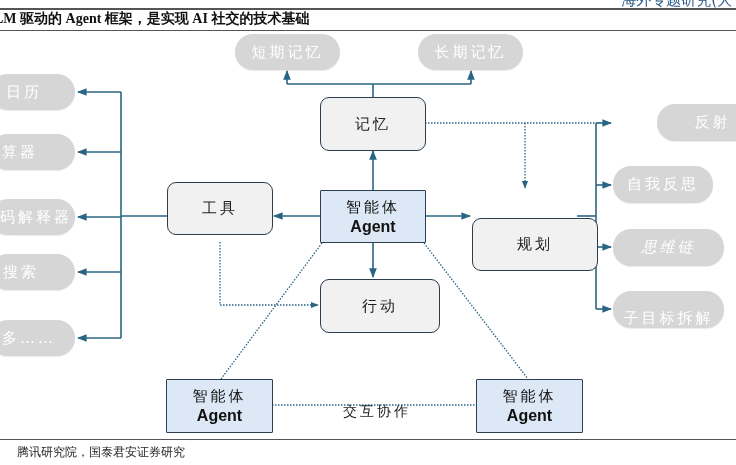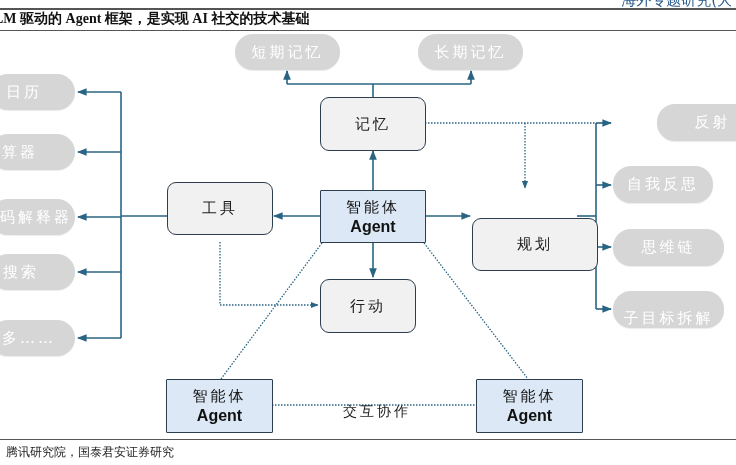--- a/index.html
+++ b/index.html
@@ -3,21 +3,21 @@
 <meta charset="utf-8">
 <style>
   html, body { margin:0; padding:0; background:#ffffff; }
   body { width:736px; height:465px; position:relative; overflow:hidden;
          font-family:"DejaVu Serif","Liberation Serif", serif; color:#222; }
   .header-right { position:absolute; right:4px; top:-9px; font-size:15px; color:#2a5a8a;
                   font-family:"DejaVu Sans","Liberation Sans", sans-serif; white-space:nowrap; }
   .rule { position:absolute; left:0; width:736px; background:#555; }
   .title { position:absolute; left:-6px; top:10px; font-size:14px; font-weight:bold; color:#111;
            font-family:"Liberation Serif","DejaVu Serif", serif; white-space:nowrap; }
-  .source { position:absolute; left:6px; top:444px; font-size:12px; color:#222;
+  .source { position:absolute; left:17px; top:444px; font-size:12px; color:#222;
             font-family:"Liberation Serif","DejaVu Serif", serif; white-space:nowrap; }
   svg.diagram { position:absolute; left:0; top:0; }
   .node { position:absolute; box-sizing:border-box; display:flex; flex-direction:column;
           align-items:center; justify-content:center; text-align:center; }
   .node.core { background:#f1f1f1; border:1.6px solid #2c3e4f; border-radius:9px;
                font-size:15px; color:#222; letter-spacing:3px; }
   .node.agent { background:#dce8f5; border:1.6px solid #2c3e4f; border-radius:1px;
                 font-size:15px; color:#111; line-height:19px; }
   .node.agent .en { font-weight:bold; font-family:Liberation Sans, sans-serif; font-size:16px; letter-spacing:0; }
   .node.agent .cn { letter-spacing:3px; }
@@ -101,21 +101,21 @@
 
 <div class="node agent" style="left:320px;top:190px;width:106px;height:53px;">
   <span class="cn">智能体</span>
   <span class="en">Agent</span>
 </div>
 
 <div class="node core" style="left:472px;top:190px;width:126px;height:53px;margin-top:28px;">
   <span>规划</span>
 </div>
 
-<div class="node core" style="left:320px;top:279px;width:96px;height:54px;">
+<div class="node core" style="left:320px;top:279px;width:120px;height:54px;">
   <span>行动</span>
 </div>
 
 <div class="node leaf left" style="left:-10px;top:74px;width:85px;height:36px;padding-left:16px;">
   <span>日历</span>
 </div>
 <div class="node leaf left" style="left:-10px;top:134px;width:85px;height:36px;padding-left:0;">
   <span style="margin-left:-6px;">计算器</span>
 </div>
 <div class="node leaf left" style="left:-10px;top:199px;width:85px;height:36px;padding-left:0;">
@@ -127,21 +127,21 @@
 <div class="node leaf left" style="left:-10px;top:320px;width:85px;height:36px;padding-left:0;">
   <span style="margin-left:-6px;white-space:nowrap;">更多……</span>
 </div>
 
 <div class="node leaf" style="left:613px;top:104px;width:111px;height:37px;margin-left:44px;">
   <span>反射</span>
 </div>
 <div class="node leaf" style="left:613px;top:166px;width:100px;height:37px;">
   <span>自我反思</span>
 </div>
-<div class="node leaf" style="left:613px;top:229px;width:111px;height:37px;">
+<div class="node leaf" style="left:613px;top:229px;width:111px;height:37px;font-style:italic;">
   <span>思维链</span>
 </div>
 <div class="node leaf" style="left:613px;top:291px;width:111px;height:37px;justify-content:flex-end;">
   <span>子目标拆解</span>
 </div>
 
 <div class="node agent" style="left:166px;top:379px;width:107px;height:54px;">
   <span class="cn">智能体</span>
   <span class="en">Agent</span>
 </div>

